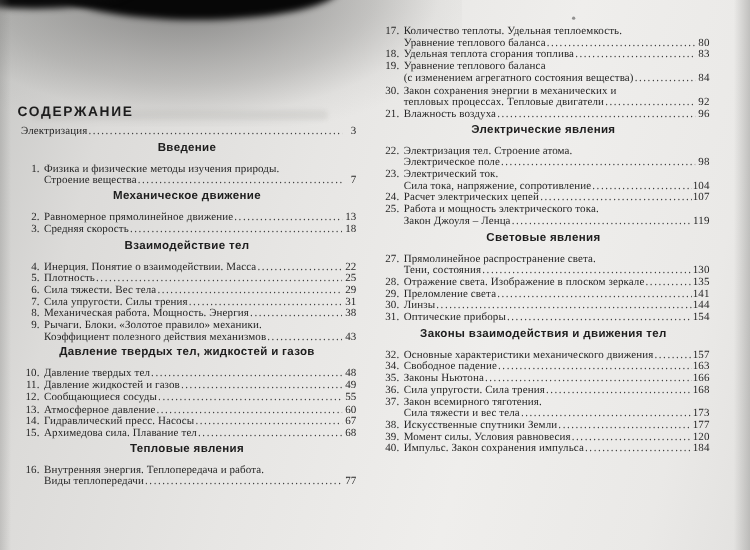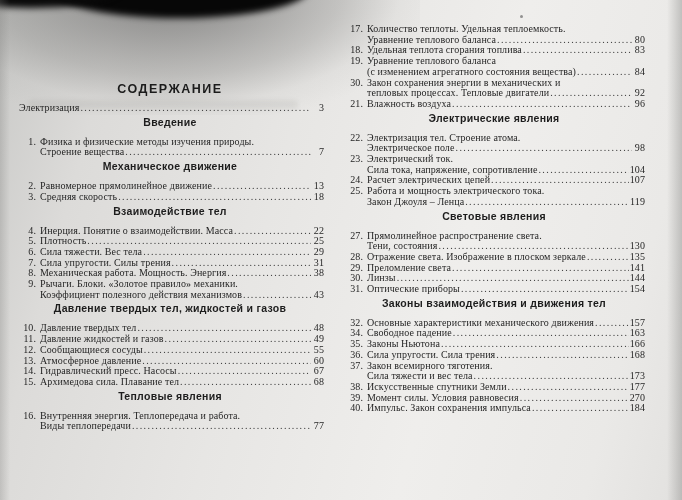--- a/index.html
+++ b/index.html
@@ -26,22 +26,22 @@
   .speck { position:absolute; left:520px; top:15px; width:3px; height:3px;
     background: rgba(70,70,70,0.55); border-radius:50%; z-index:1; }
 
   
   .col { position:absolute; z-index:2; font-size:10px; letter-spacing:0.1px; }
   .col-left  { left:16px;  top:78px; width:308px; }
   .col-right { left:343px; top:24px; width:302px; }
 
   .doc-title {
     font-family:"Liberation Sans","DejaVu Sans",sans-serif; font-weight:bold;
-    font-size:12.5px; letter-spacing:1.5px; text-align:center; color:#1c1c1c;
-    margin:4px 0 7px 0;
+    font-size:12.5px; letter-spacing:1.5px; color:#1c1c1c;
+    margin:16px 0 7px 0;
   }
   .sec-h {
     font-family:"Liberation Sans","DejaVu Sans",sans-serif; font-weight:bold;
     font-size:10.5px; line-height:12px; letter-spacing:0.3px; text-align:center;
     color:#1d1d1d; margin:2px 0 9px 0;
   }
   .row { display:flex; align-items:flex-end; line-height:10.7px; }
   .row.cont { padding-left:24px; }
   .row.no-num { padding-left:3px; }
   .num { flex:none; width:20px; padding-right:4px; text-align:right; }
@@ -329,21 +329,21 @@
       <div class="row">
         <span class="num">38.</span>
         <span class="txt">Искусственные спутники Земли</span>
         <span class="leader"></span>
         <span class="pg">177</span>
       </div>
       <div class="row">
         <span class="num">39.</span>
         <span class="txt">Момент силы. Условия равновесия</span>
         <span class="leader"></span>
-        <span class="pg">270</span>
+        <span class="pg">120</span>
       </div>
       <div class="row">
         <span class="num">40.</span>
         <span class="txt">Импульс. Закон сохранения импульса</span>
         <span class="leader"></span>
         <span class="pg">184</span>
       </div>
     </div>
 </div>
 

